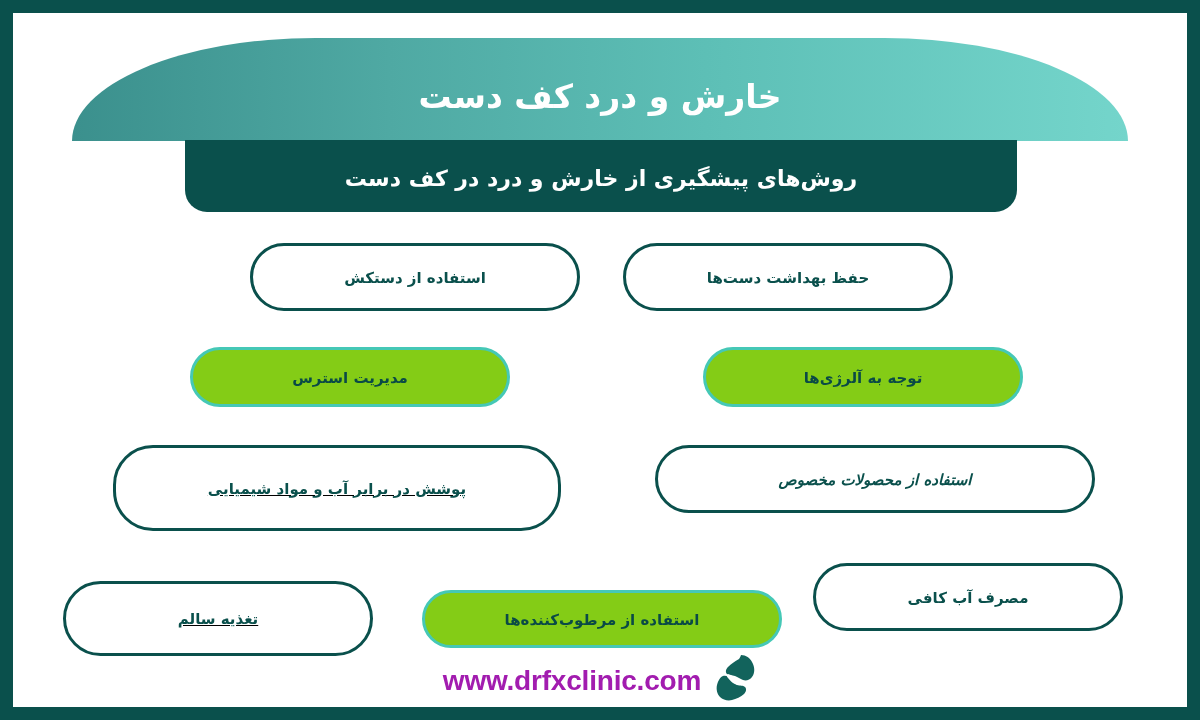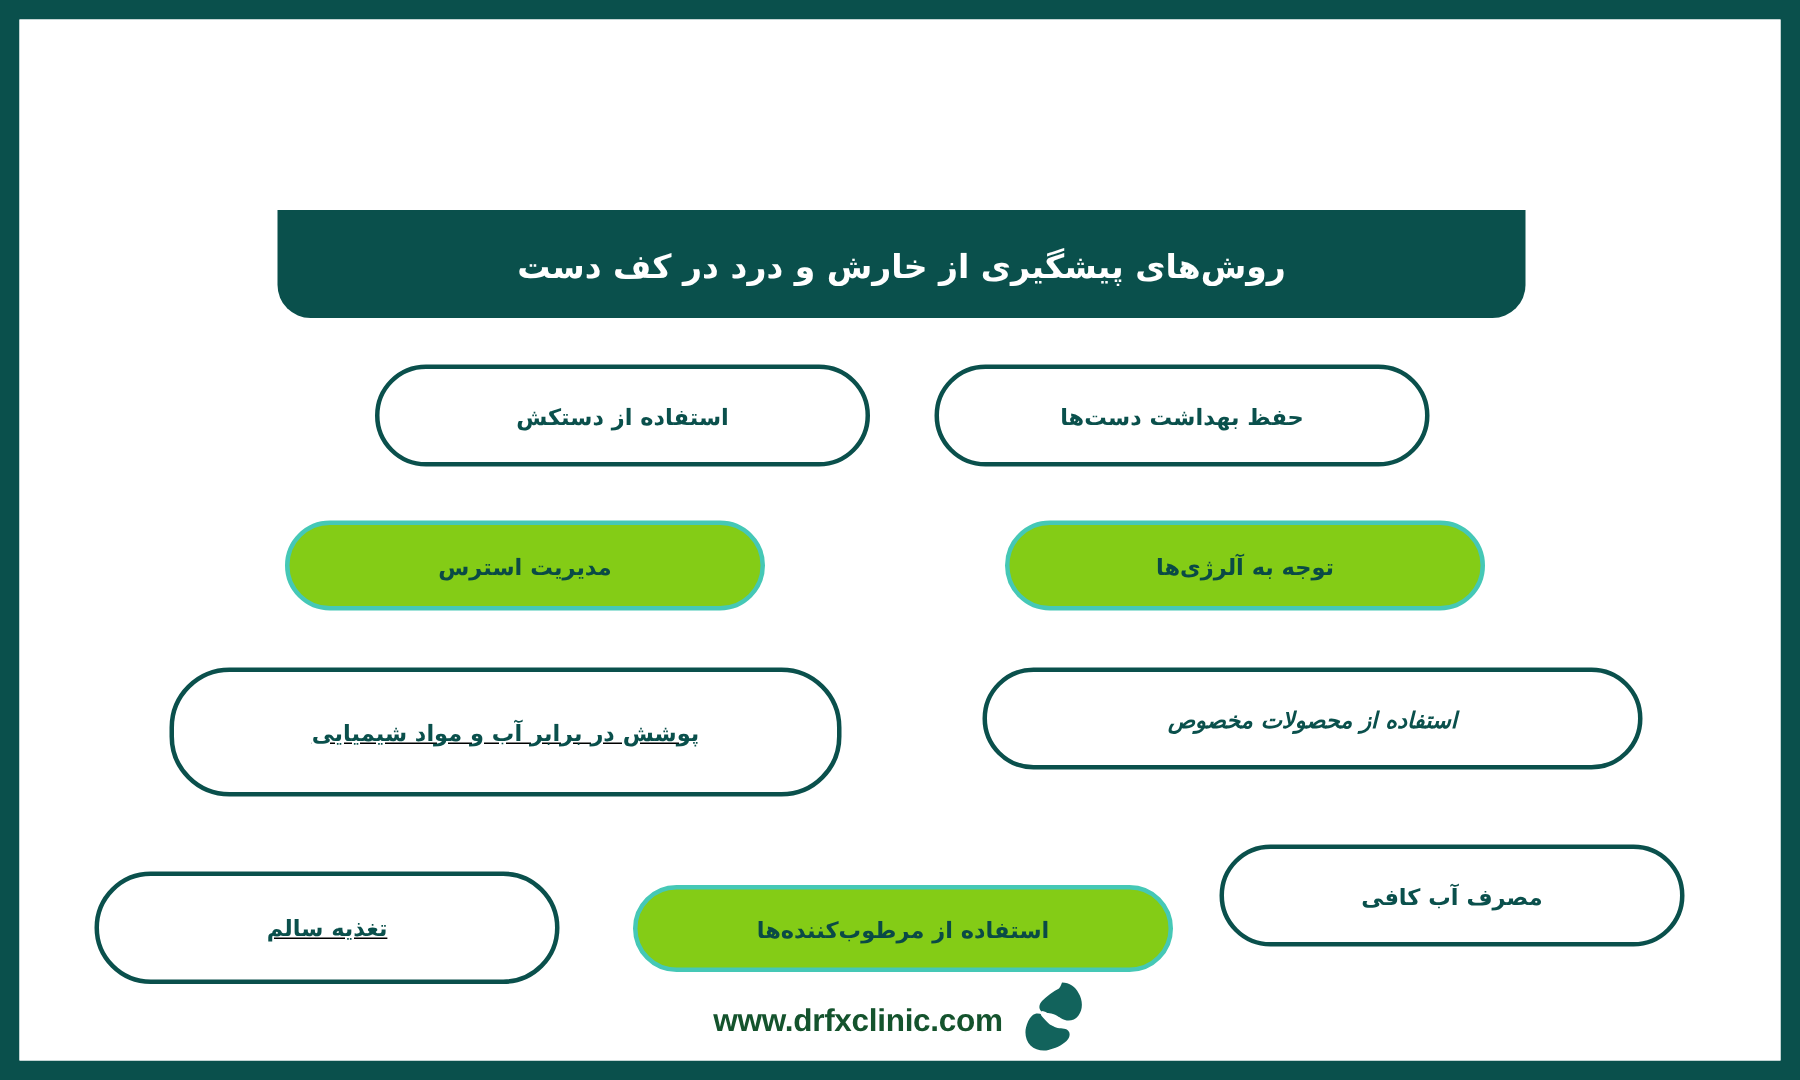--- a/index.html
+++ b/index.html
@@ -131,22 +131,22 @@
     right: 0;
     top: 642px;
     height: 52px;
     display: flex;
     align-items: center;
     justify-content: center;
     gap: 10px;
     z-index: 5;
   }
   .footer-url {
-    color: #14532d;
-    font-size: 21px;
+    color: #a21caf;
+    font-size: 28px;
     font-weight: bold;
     letter-spacing: -0.2px;
     font-family: "Liberation Sans", "DejaVu Sans", sans-serif;
   }
   .footer-logo {
     display: block;
     width: 46px;
     height: 50px;
     margin-top: -4px;
   }
@@ -156,38 +156,41 @@
 
 <div id="poster">
 
   <div class="frame frame-top"></div>
   <div class="frame frame-bottom"></div>
   <div class="frame frame-left"></div>
   <div class="frame frame-right"></div>
 
   <div class="canvas">
 
+    <div class="header-banner">
+      <div class="header-title">خارش و درد کف دست</div>
+    </div>
 
     <div class="subtitle-bar">
       <div class="subtitle-text">روش‌های پیشگیری از خارش و درد در کف دست</div>
     </div>
 
     <div class="pill outline" style="left:237px; top:230px; width:330px; height:68px;">
       <span class="pill-label">استفاده از دستکش</span>
     </div>
 
     <div class="pill outline" style="left:610px; top:230px; width:330px; height:68px;">
       <span class="pill-label">حفظ بهداشت دست‌ها</span>
     </div>
 
     <div class="pill filled" style="left:177px; top:334px; width:320px; height:60px;">
       <span class="pill-label">مدیریت استرس</span>
     </div>
 
-    <div class="pill filled" style="left:657px; top:334px; width:320px; height:60px;">
+    <div class="pill filled" style="left:690px; top:334px; width:320px; height:60px;">
       <span class="pill-label">توجه به آلرژی‌ها</span>
     </div>
 
     <div class="pill outline" style="left:100px; top:432px; width:448px; height:86px;text-decoration:underline;">
       <span class="pill-label">پوشش در برابر آب و مواد شیمیایی</span>
     </div>
 
     <div class="pill outline" style="left:642px; top:432px; width:440px; height:68px;font-style:italic;">
       <span class="pill-label">استفاده از محصولات مخصوص</span>
     </div>

